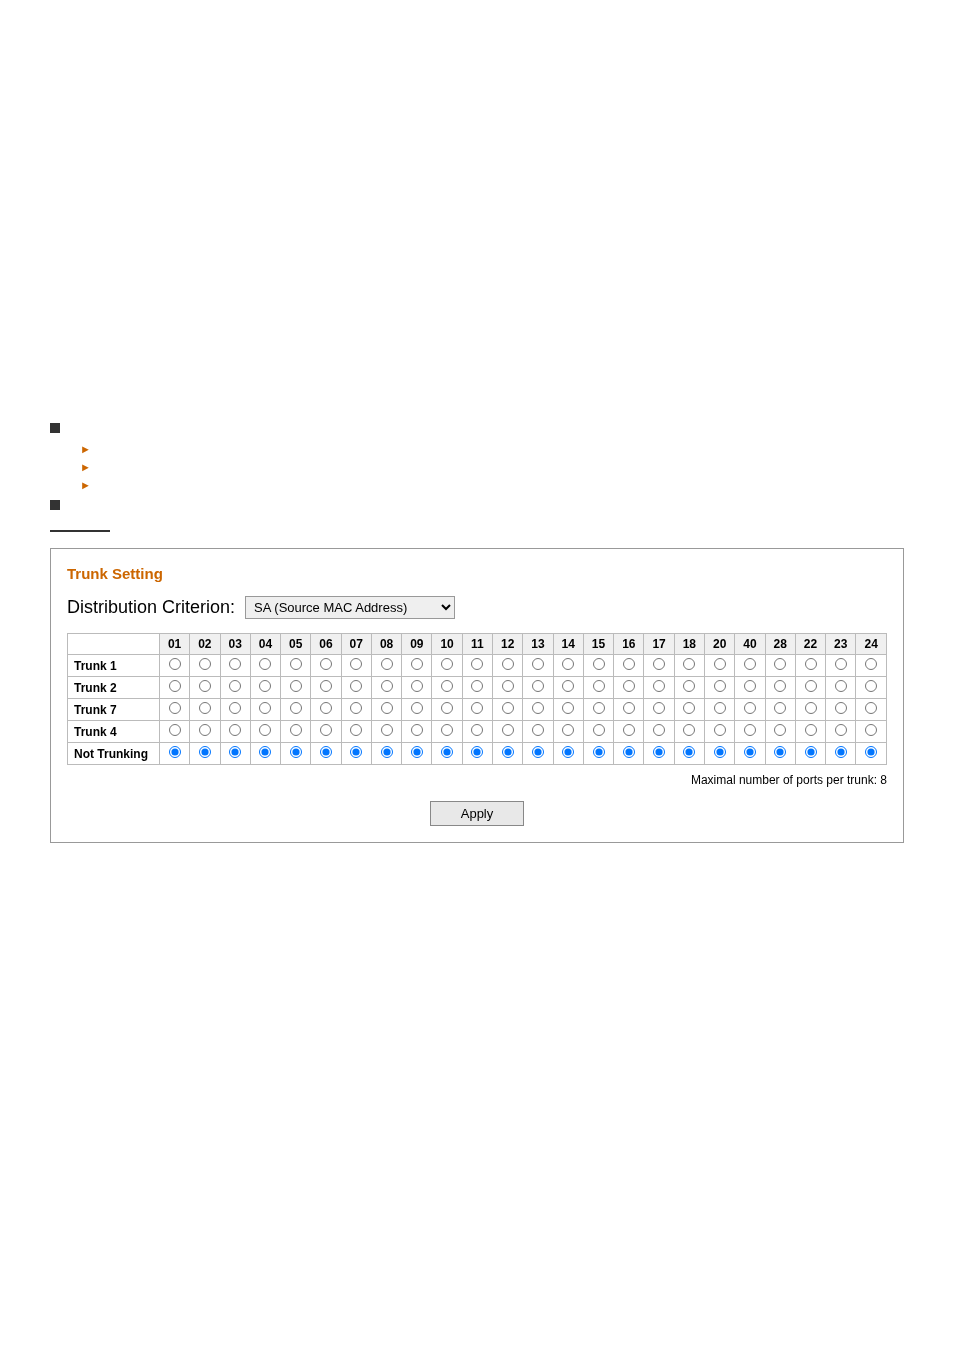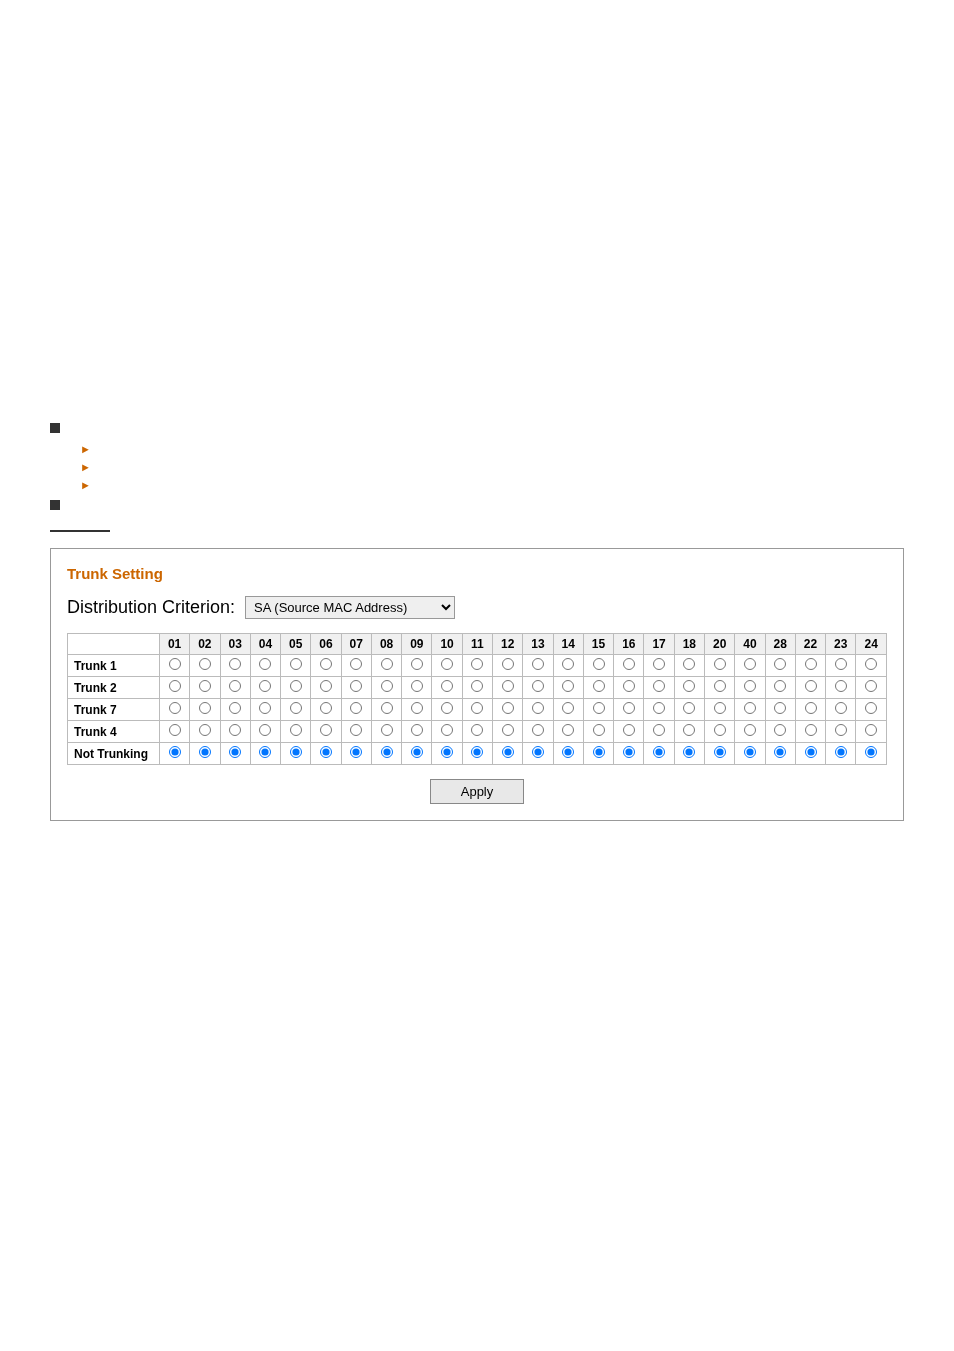--- a/index.html
+++ b/index.html
@@ -373,20 +373,21 @@
           <td><input type="radio" name="port19" value="nottrunk" checked="" style=""></td>
           <td><input type="radio" name="port20" value="nottrunk" checked="" style=""></td>
           <td><input type="radio" name="port21" value="nottrunk" checked="" style=""></td>
           <td><input type="radio" name="port22" value="nottrunk" checked="" style=""></td>
           <td><input type="radio" name="port23" value="nottrunk" checked="" style=""></td>
           <td><input type="radio" name="port24" value="nottrunk" checked="" style=""></td>
         </tr>
       </tbody>
     </table>
 
+    <div class="max-ports-note">Maximal number of ports per trunk: 8</div>
 
     <div class="apply-row">
       <button class="apply-btn">Apply</button>
     </div>
 
   </div>
 
 </div>
 
 </body></html>

